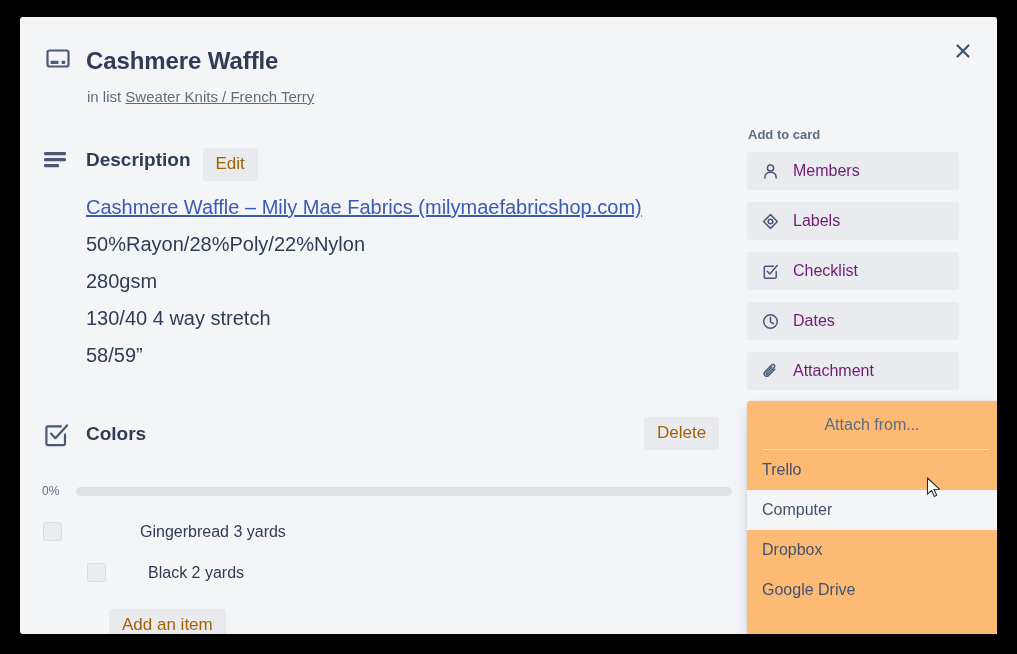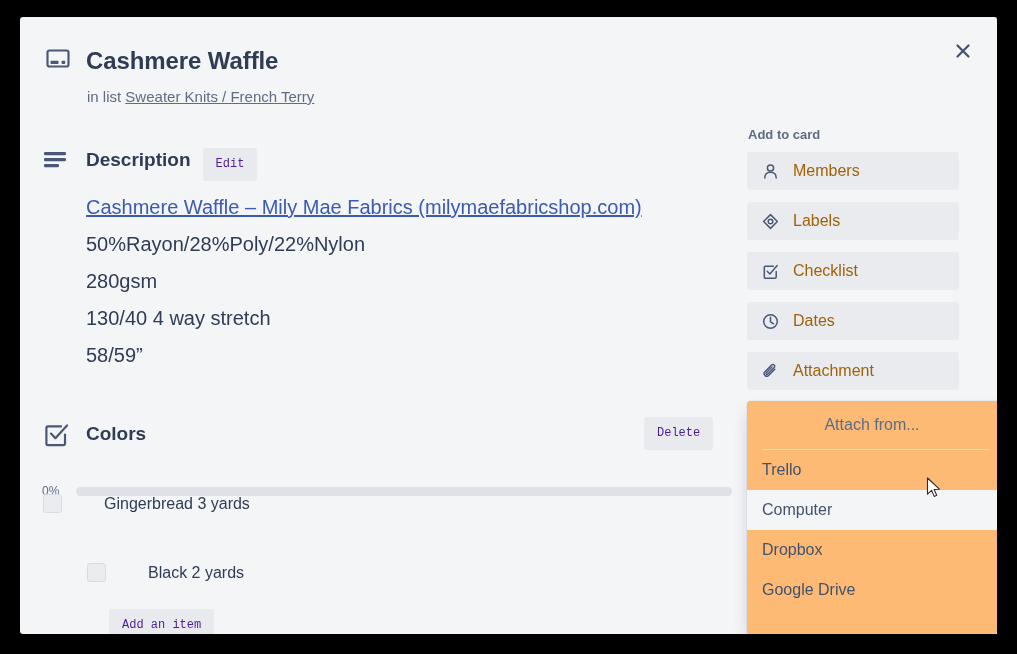--- a/index.html
+++ b/index.html
@@ -129,25 +129,25 @@
     gap: 12px;
   }
   .desc-title {
     font-size: 19px;
     font-weight: 700;
     color: #2f3c56;
     line-height: 24px;
   }
   .btn-grey {
     background: #e8eaee;
-    color: #4c1d95;
+    color: #a16207;
     border: none;
     border-radius: 3px;
-    font-family: Liberation Mono, monospace;
-    font-size: 12px;
+    font-family: Liberation Sans, sans-serif;
+    font-size: 17px;
     padding: 7px 13px 8px;
     cursor: pointer;
     line-height: 18px;
   }
   .desc-body {
     position: absolute;
     left: 66px;
     top: 180px;
     width: 640px;
   }
@@ -204,21 +204,21 @@
     height: 9px;
     background: #dfe1e6;
     border-radius: 5px;
   }
   .chk-item {
     position: absolute;
     left: 23px;
     display: flex;
     align-items: center;
   }
-  .chk-item-1 { top: 476px; }
+  .chk-item-1 { top: 504px; gap: 36px; }
   .chk-item-2 { top: 545px; margin-left: 44px; }
   .chk-box {
     width: 19px;
     height: 19px;
     background: #ebecf0;
     border: 1px solid #d9dce2;
     border-radius: 3px;
     box-sizing: border-box;
     cursor: pointer;
   }
@@ -264,21 +264,21 @@
   .side-btn .ico {
     width: 18px;
     height: 18px;
     display: flex;
     align-items: center;
     justify-content: center;
     margin-right: 14px;
   }
   .side-btn .lbl {
     font-size: 16px;
-    color: #a16207;
+    color: #701a75;
     line-height: 20px;
   }
 
   
   .popup {
     position: absolute;
     left: 727px;
     top: 384px;
     width: 258px;
     height: 233px;

